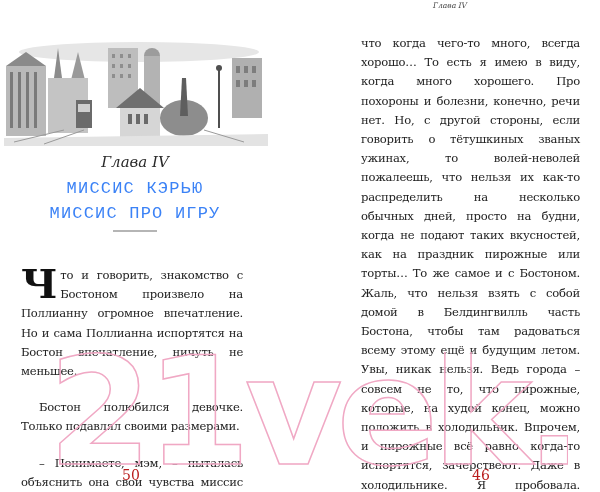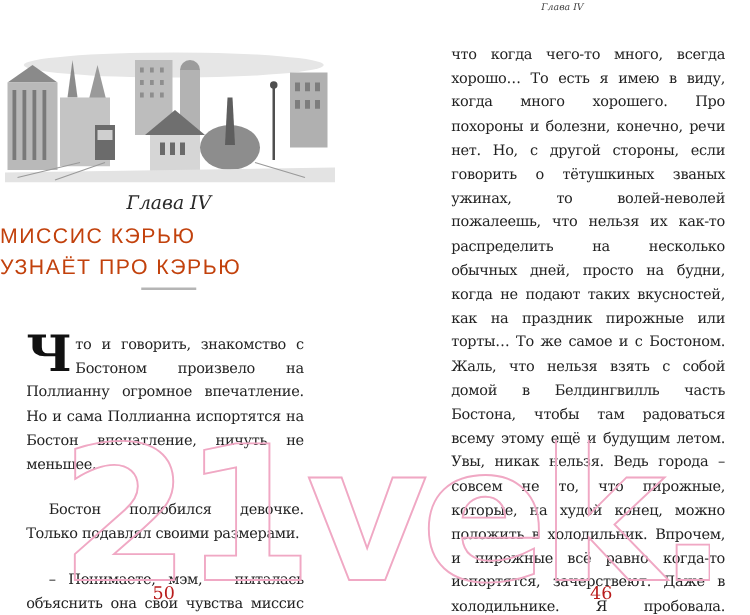--- a/index.html
+++ b/index.html
@@ -4,21 +4,21 @@
 <style>
   html, body { margin:0; padding:0; background:#ffffff; }
   body { width:600px; height:492px; position:relative; overflow:hidden; font-family:"DejaVu Serif", serif; color:#1e1e1e; }
   .page { position:absolute; top:0; height:352px; }
   .page-left { left:0; width:300px; }
   .page-right { left:300px; width:300px; }
 
   .illustration { position:absolute; left:4px; top:38px; width:264px; height:108px; }
 
   .chap-label { position:absolute; left:0; width:270px; top:153px; text-align:center; font-style:italic; font-size:15px; color:#2a2a2a; font-family:"DejaVu Serif", serif; }
-  .chap-title { position:absolute; left:0; width:270px; top:176px; font-size:17px; letter-spacing:1.2px; line-height:25px; color:#c2410c; font-family:Liberation Sans, sans-serif; }
+  .chap-title { position:absolute; left:0; width:270px; top:176px; text-align:center; font-size:17px; letter-spacing:1.2px; line-height:25px; color:#3b82f6; font-family:Liberation Mono, monospace; }
   .chap-rule { position:absolute; left:113px; top:230px; width:44px; height:2px; background:#b5b5b5; }
 
   .text { position:absolute; font-size:11.6px; line-height:19.2px; text-align:justify; color:#222; font-family:"DejaVu Serif", serif; letter-spacing:-0.25px; }
   .text p { margin:17px; text-indent:18px; }
   .text p.noindent { text-indent:0; }
   .text p.gap { margin-top:19px; }
   .left-text { left:4px; top:249px; width:256px; }
   .right-text { left:44px; top:17px; width:253px; }
 
   .dropcap { float:left; font-size:40px; line-height:32px; font-weight:bold; margin:2px 3px 0 0; color:#111; font-family:"DejaVu Serif", serif; }
@@ -102,21 +102,21 @@
     <g stroke="#9a9a9a" stroke-width="1">
       <line x1="10" y1="104" x2="60" y2="92"></line>
         <line x1="40" y1="106" x2="80" y2="92"></line>
       <line x1="200" y1="92" x2="240" y2="104"></line>
     </g>
   </svg>
 
   <div class="chap-label">Глава IV</div>
   <div class="chap-title">
     <div>МИССИС КЭРЬЮ</div>
-    <div>УЗНАЁТ ПРО КЭРЬЮ</div>
+    <div>МИССИС ПРО ИГРУ</div>
   </div>
   <div class="chap-rule"></div>
 
   <div class="text left-text">
     <p class="noindent"><span class="dropcap">Ч</span><span>то и говорить, знакомство с Бостоном произвело на Поллианну огромное впечатление. Но и сама Поллианна испортятся на Бостон впечатление, ничуть не меньшее.</span></p>
     <p>Бостон полюбился девочке. Только подавлял своими размерами.</p>
     <p>– Понимаете, мэм, – пыталась объяснить она свои чувства миссис Кэрью уже на следующий день после приезда, – мне бы хотелось охватить город одним взглядом, а это совершенно невозможно. Напоминает званые ужины и обеды у тётушки Полли, когда не знаешь конца переменам блюд и трудно на чём-то остановиться. Вот так и тут… Конечно, нельзя не порадоваться такому многообразию, – подытожила девочка, – потому</p>
   </div>
 
   <div class="folio folio-left">50</div>

